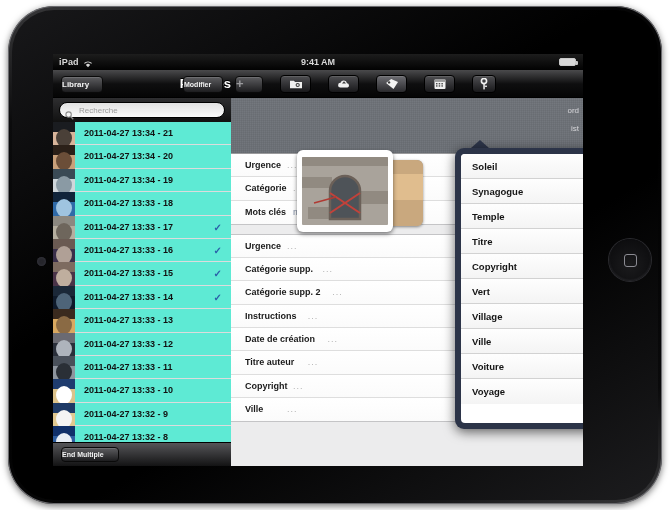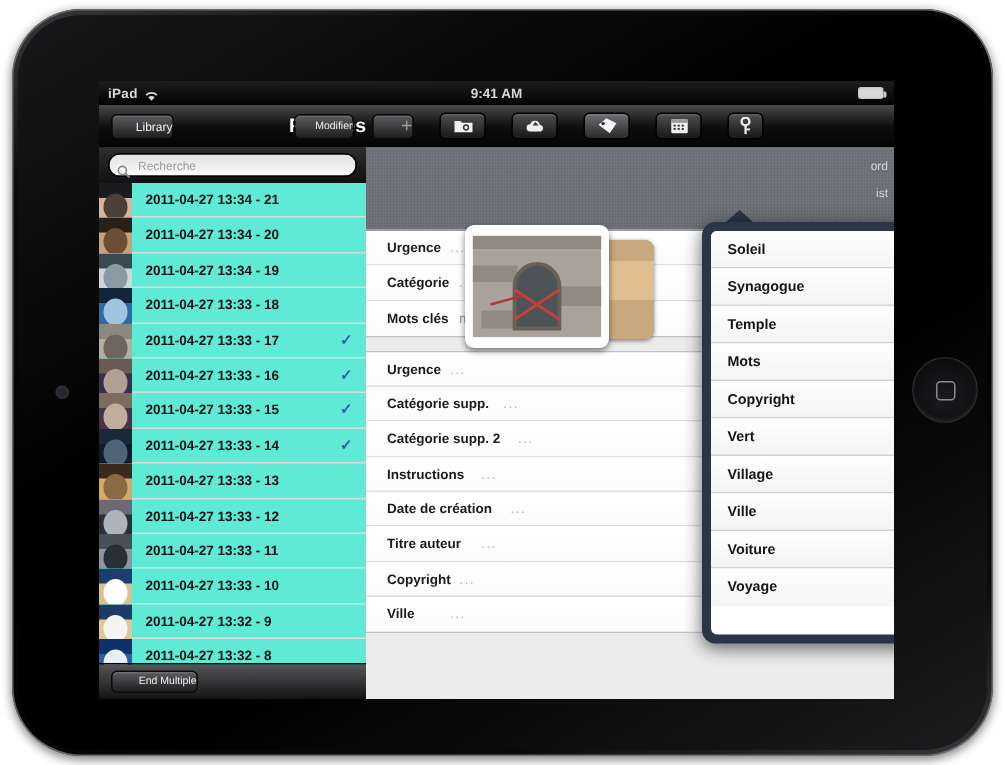--- a/index.html
+++ b/index.html
@@ -36,21 +36,21 @@
     box-shadow: 0 0 0 1px #2b2b2f, 0 -1px 2px rgba(120,120,130,.2) inset;
   }
   .home-square {
     position: absolute; left: 50%; top: 50%;
     width: 13px; height: 13px; margin: -6.5px 0 0 -6.5px;
     border: 1.6px solid #8b8b92; border-radius: 3px;
   }
 
   
   .screen {
-    position: absolute; left: 58px; top: 48px;
+    position: absolute; left: 45px; top: 48px;
     width: 530px; height: 412px;
     background: #000;
     overflow: hidden;
   }
 
   
   .statusbar {
     position: absolute; left: 0; top: 0; width: 100%; height: 16px;
     background: linear-gradient(#1d1d1d,#020202);
     color: #d8d8d8; font-size: 9px; line-height: 16px;
@@ -71,22 +71,22 @@
   .navbar {
     position: absolute; left: 0; top: 16px; width: 100%; height: 28px;
     background: linear-gradient(#4a4a4c,#0e0e0f 52%,#050505);
     border-bottom: 1px solid #000;
   }
   .nav-left { position: absolute; left: 0; top: 0; width: 178px; height: 100%; }
   .btn-dark {
     position: absolute;
     background: linear-gradient(#5d5d60,#1d1d1f);
     border: 1px solid #0a0a0a; border-radius: 4px;
-    color: #f2f2f2; font-size: 8px; font-weight: normal;
-    text-align: right; line-height: 15px;
+    color: #f2f2f2; font-size: 8px; font-weight: bold;
+    text-align: left; line-height: 15px;
     box-shadow: 0 1px 0 rgba(255,255,255,.12) inset;
   }
   .btn-library { left: 8px; top: 6px; width: 42px; height: 17px; }
   .nav-title {
     position: absolute; left: 0; top: 0; width: 178px;
     text-align: right; line-height: 28px;
     color: #fff; font-size: 13px; font-weight: bold;
     text-shadow: 0 -1px 0 #000;
   }
   .btn-modifier { left: 130px; top: 6px; width: 40px; height: 17px; font-size: 7px; }
@@ -540,21 +540,21 @@
             <div class="pop-item">
               <span class="pop-label">Soleil</span>
             </div>
             <div class="pop-item">
               <span class="pop-label">Synagogue</span>
             </div>
             <div class="pop-item">
               <span class="pop-label">Temple</span>
             </div>
             <div class="pop-item">
-              <span class="pop-label">Mots</span>
+              <span class="pop-label">Titre</span>
             </div>
             <div class="pop-item">
               <span class="pop-label">Copyright</span>
             </div>
             <div class="pop-item">
               <span class="pop-label">Vert</span>
             </div>
             <div class="pop-item">
               <span class="pop-label">Village</span>
             </div>

